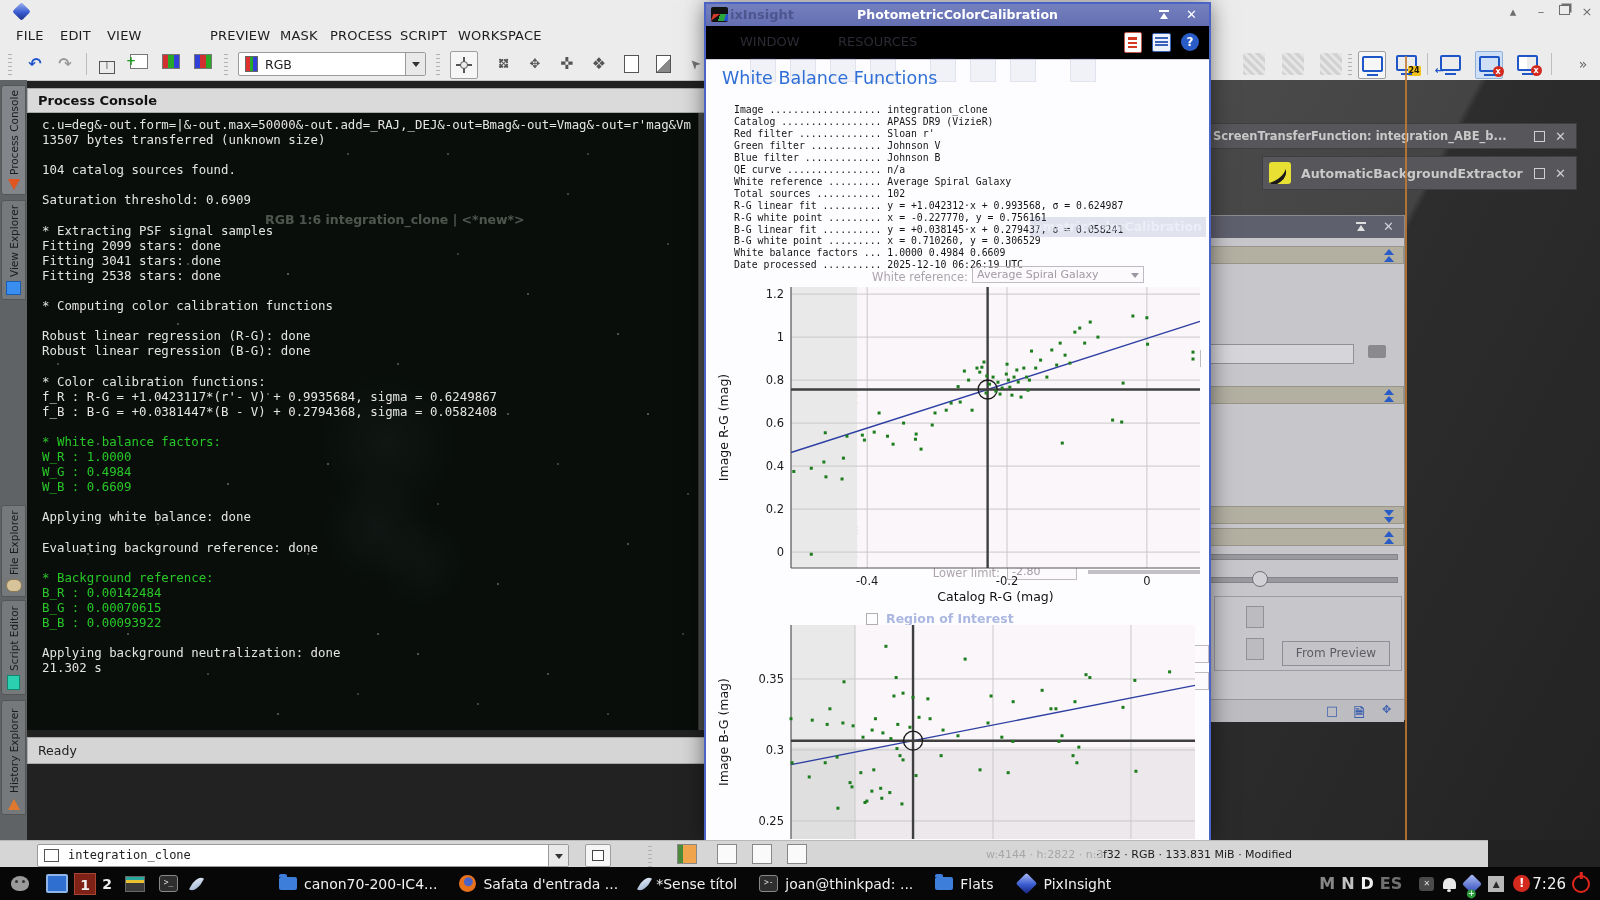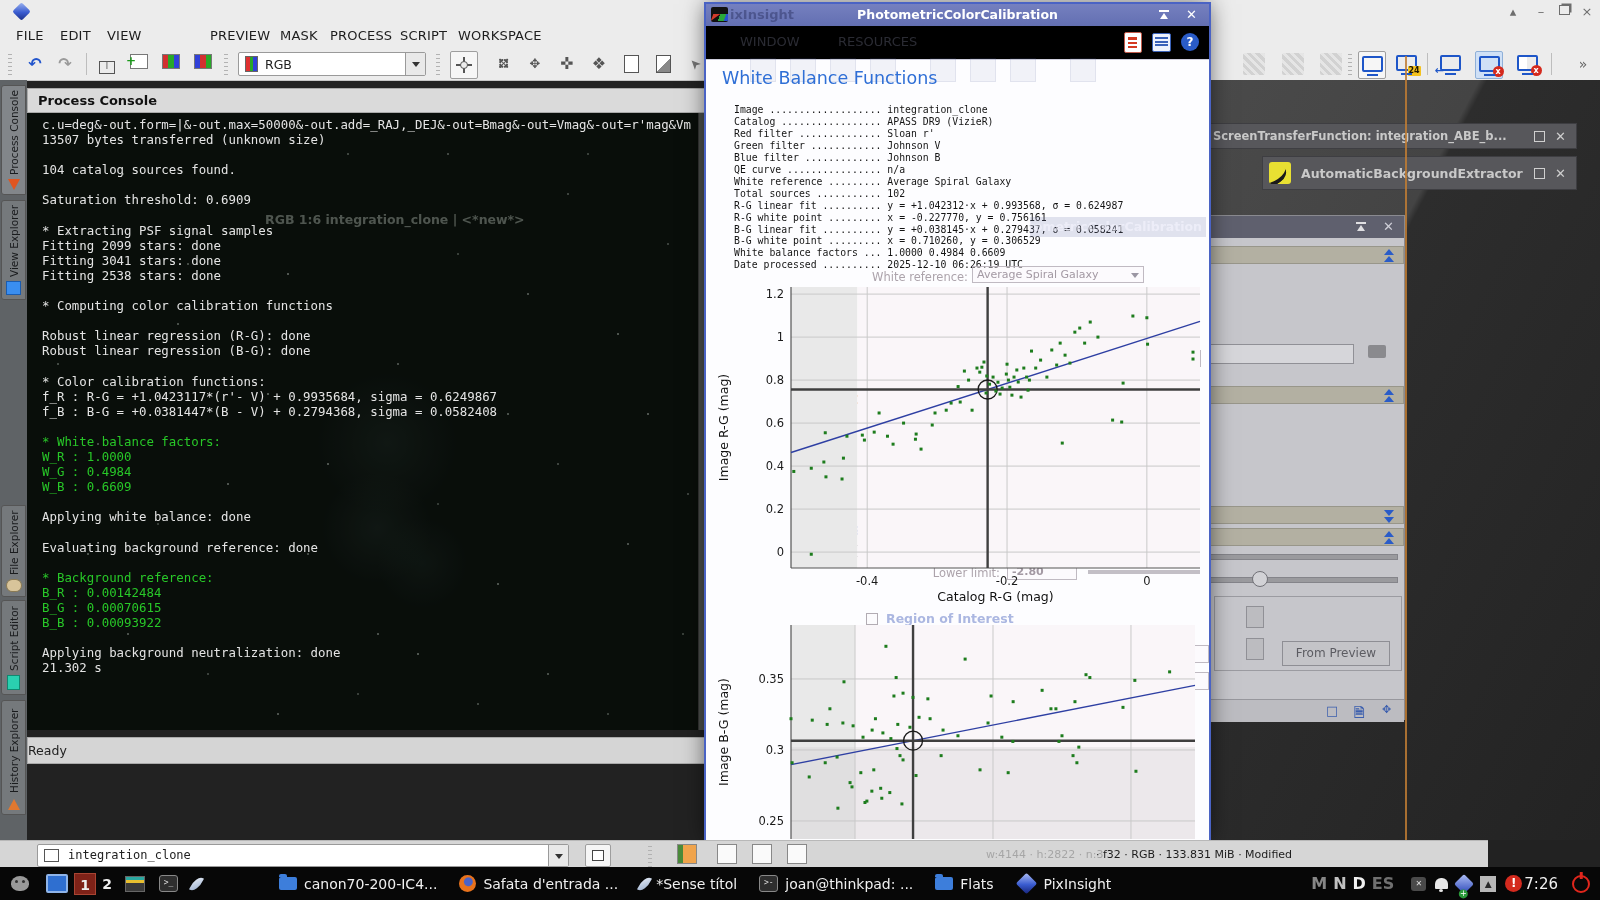--- a/index.html
+++ b/index.html
@@ -66,21 +66,21 @@
     620px 300px #d7e0d7,30px 250px #b5beb5,500px 180px #c8d1c8,560px 40px #9aa39a,240px 280px #e2ebe2,
     160px 150px #b8c1b8,300px 350px #d4ddd4,660px 380px #a2aba2,60px 440px #cfd8cf,420px 40px #b0b9b0;}
   #console-body{left:27px;top:113px;width:671px;height:617px;background:rgba(8,12,9,0.55);
     font-family:"DejaVu Sans Mono","Liberation Mono",monospace;font-size:12.4px;line-height:15.1px;
     color:#e4e4e4;padding:4px 0 0 15px;box-sizing:border-box;overflow:hidden;white-space:pre;}
   .cline{height:15.1px;}
   .cline.green{color:#28c828;}
   #console-ghost-title{left:265px;top:212px;font-weight:bold;font-size:12.5px;color:rgba(165,172,165,0.45);}
   #console-scroll{left:698px;top:113px;width:8px;height:617px;background:#4b4f4c;border-left:1px solid #333;}
   #ready-bar{left:27px;top:737px;width:679px;height:27px;background:#d5d5d5;border:1px solid #aaa;box-sizing:border-box;
-    font-size:12.5px;line-height:25px;color:#222;}
+    font-size:12.5px;line-height:25px;padding-left:10px;color:#222;}
   #below-console{left:27px;top:730px;width:679px;height:110px;background:#3a3a3a;z-index:-1;}
 
   
   #desktop-right{left:1209px;top:80px;width:391px;height:760px;
     background:linear-gradient(118deg,#4a4a4a 0%,#444 34%,#2d2d2d 35%,#232323 100%);}
   #orange-line{left:1405px;top:56px;width:2px;height:784px;background:#c07c34;opacity:.85;}
   .shade-bar{position:absolute;background:#57575b;border:1px solid #3e3e42;box-sizing:border-box;color:#c9c9c9;
     font-weight:bold;display:flex;align-items:center;}
   .shade-ctl{margin-left:auto;display:flex;gap:10px;align-items:center;padding-right:10px;color:#cfcfcf;font-weight:normal;}
   .sq{width:9px;height:9px;border:1.5px solid #cfcfcf;display:inline-block;}
@@ -186,21 +186,21 @@
   .eject{width:16px;height:16px;background:#b8b8b8;color:#2a2a2a;font-size:9px;line-height:16px;text-align:center;}
   .redex{width:17px;height:17px;border-radius:50%;background:#d42a1e;color:#fff;font-weight:bold;font-size:12px;
     line-height:17px;text-align:center;}
   .personx{width:15px;height:14px;background:#4a4a4a;border-radius:3px;color:#ddd;font-size:8px;line-height:14px;text-align:center;}
   .tb-pi-tray{position:relative;width:14px;height:14px;background:linear-gradient(135deg,#aebef5,#2a46b8);
     transform:rotate(45deg);border-radius:2px;}
   .tb-pi-tray::after{content:"+";position:absolute;right:-4px;bottom:-5px;width:9px;height:9px;border-radius:50%;
     background:#2a9a3a;color:#fff;font-size:8px;line-height:9px;text-align:center;transform:rotate(-45deg);}
   .power{width:14px;height:14px;border:2.5px solid #e0261c;border-radius:50%;position:relative;}
   .power::after{content:"";position:absolute;left:50%;top:-5px;width:2.5px;height:7px;background:#e0261c;transform:translateX(-50%);}
-  .clock{font-size:15px;margin:0 14px 0 2px;}
+  .clock{font-size:15px;margin:0 6px 0 2px;}
 </style>
 </head>
 <body>
 
 <div id="screen">
 
   <div class="abs" id="titlebar">
     <div class="pi-diamond abs" style="left:15px;top:5px;"></div>
     <span class="win-ctl" style="left:1502px;">▴</span>
     <span class="win-ctl" style="left:1530px;">–</span>
@@ -430,21 +430,21 @@
         <div class="glab gr" style="left: 184px; top: 452px; width: 110px;">VizieR server:</div>
         <div class="gbox garrow" style="left: 301px; top: 448px; width: 190px; height: 17px;">CDS Strasbourg, France</div>
         <div class="gchk on" style="left: 293px; top: 472px;">✓</div>
         <div class="glab" style="left: 311px; top: 471px;">Automatic limit magnitude</div>
         <div class="glab gr" style="left: 154px; top: 494px; width: 140px;">Limit magnitude:</div>
         <div class="gbox" style="left: 301px; top: 491px; width: 80px; height: 17px;">12.0</div>
         <div class="ghdr blue" style="left: 146px; top: 519px;">Signal Evaluation</div>
         <div class="gchk on" style="left: 150px; top: 541px;">✓</div>
         <div class="ghdr blue" style="left: 170px; top: 539px;">Background Neutralization</div>
         <div class="glab gr" style="left: 174px; top: 562px; width: 120px;">Lower limit:</div>
-        <div class="gbox" style="left: 301px; top: 559px; width: 70px; height: 17px; font-weight: bold;">-2.80</div>
+        <div class="gbox" style="left: 301px; top: 559px; width: 70px; height: 17px;">-2.80</div>
         <div class="gslider" style="left: 382px; top: 566px; width: 112px; height: 4px;"></div>
         <div class="gchk" style="left: 160px; top: 609px;"></div>
         <div class="ghdr blue" style="left: 180px; top: 607px;">Region of Interest</div>
         <div class="glab gr" style="left: 250px; top: 644px; width: 42px;">Left:</div>
         <div class="gbox gspin" style="left: 297px; top: 641px; width: 106px; height: 18px;">0</div>
         <div class="glab gr" style="left: 412px; top: 644px; width: 42px;">Top:</div>
         <div class="gbox" style="left: 459px; top: 641px; width: 44px; height: 18px;">0</div>
         <div class="glab gr" style="left: 242px; top: 671px; width: 50px;">Width:</div>
         <div class="gbox gspin" style="left: 297px; top: 668px; width: 106px; height: 18px;">0</div>
         <div class="glab gr" style="left: 400px; top: 671px; width: 54px;">Height:</div>

